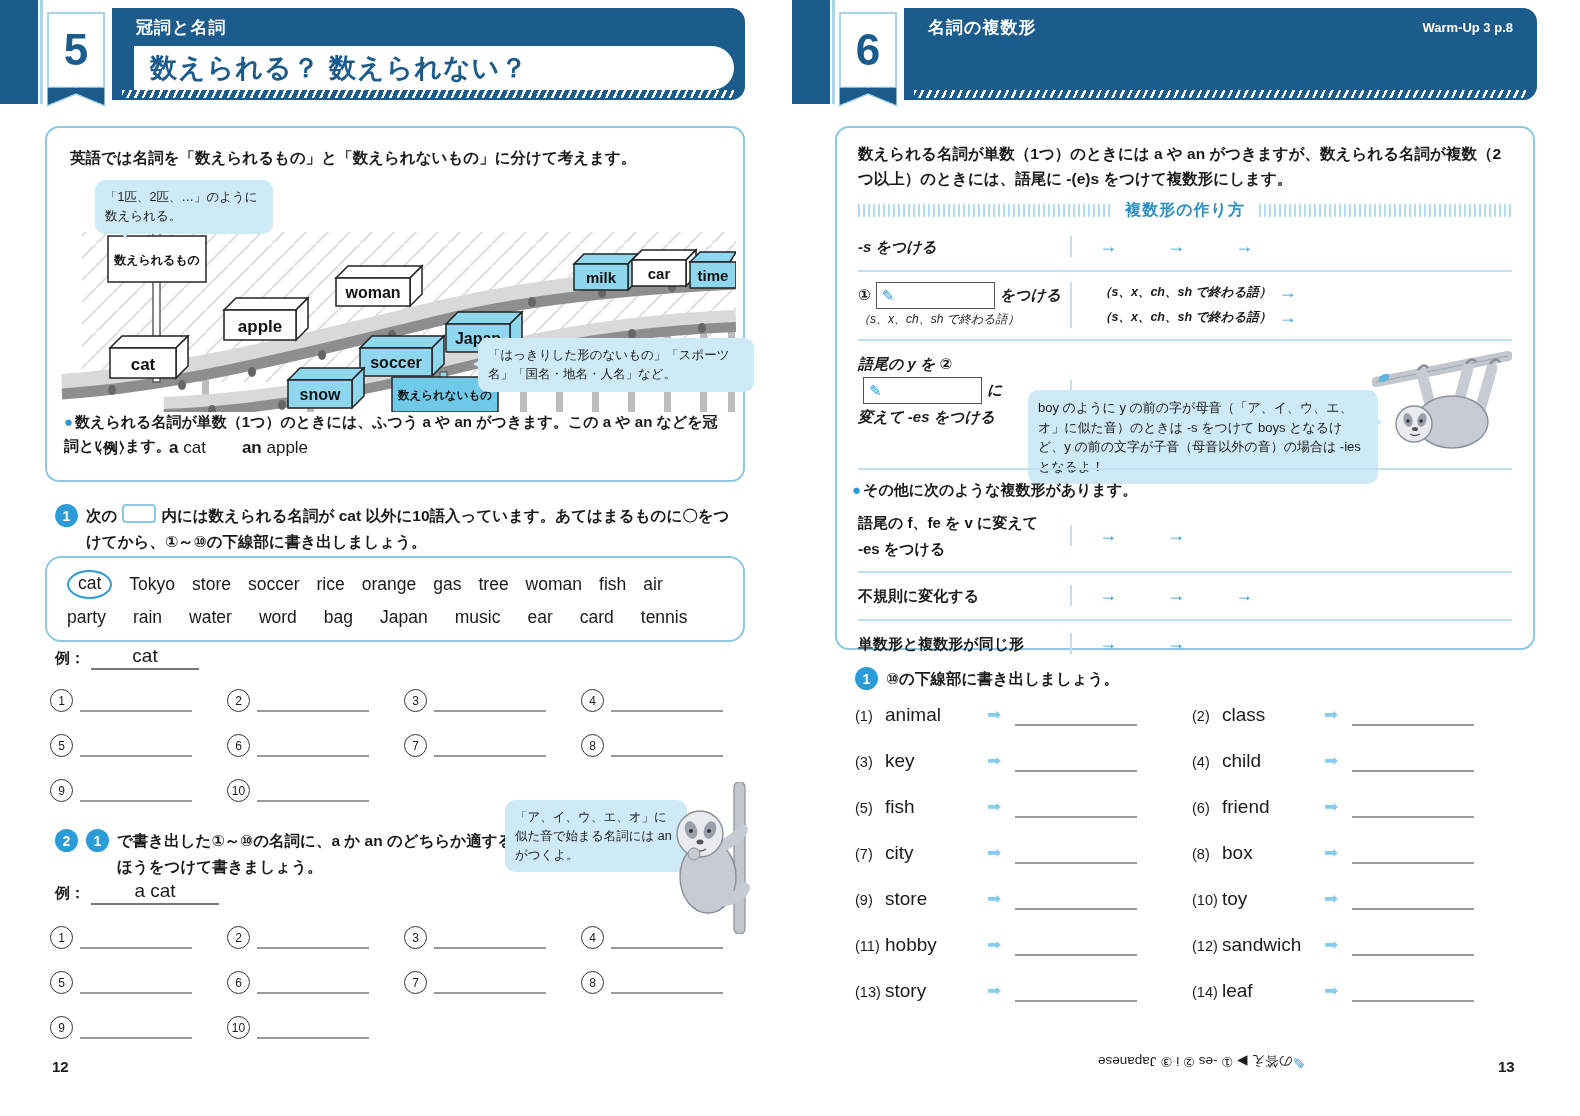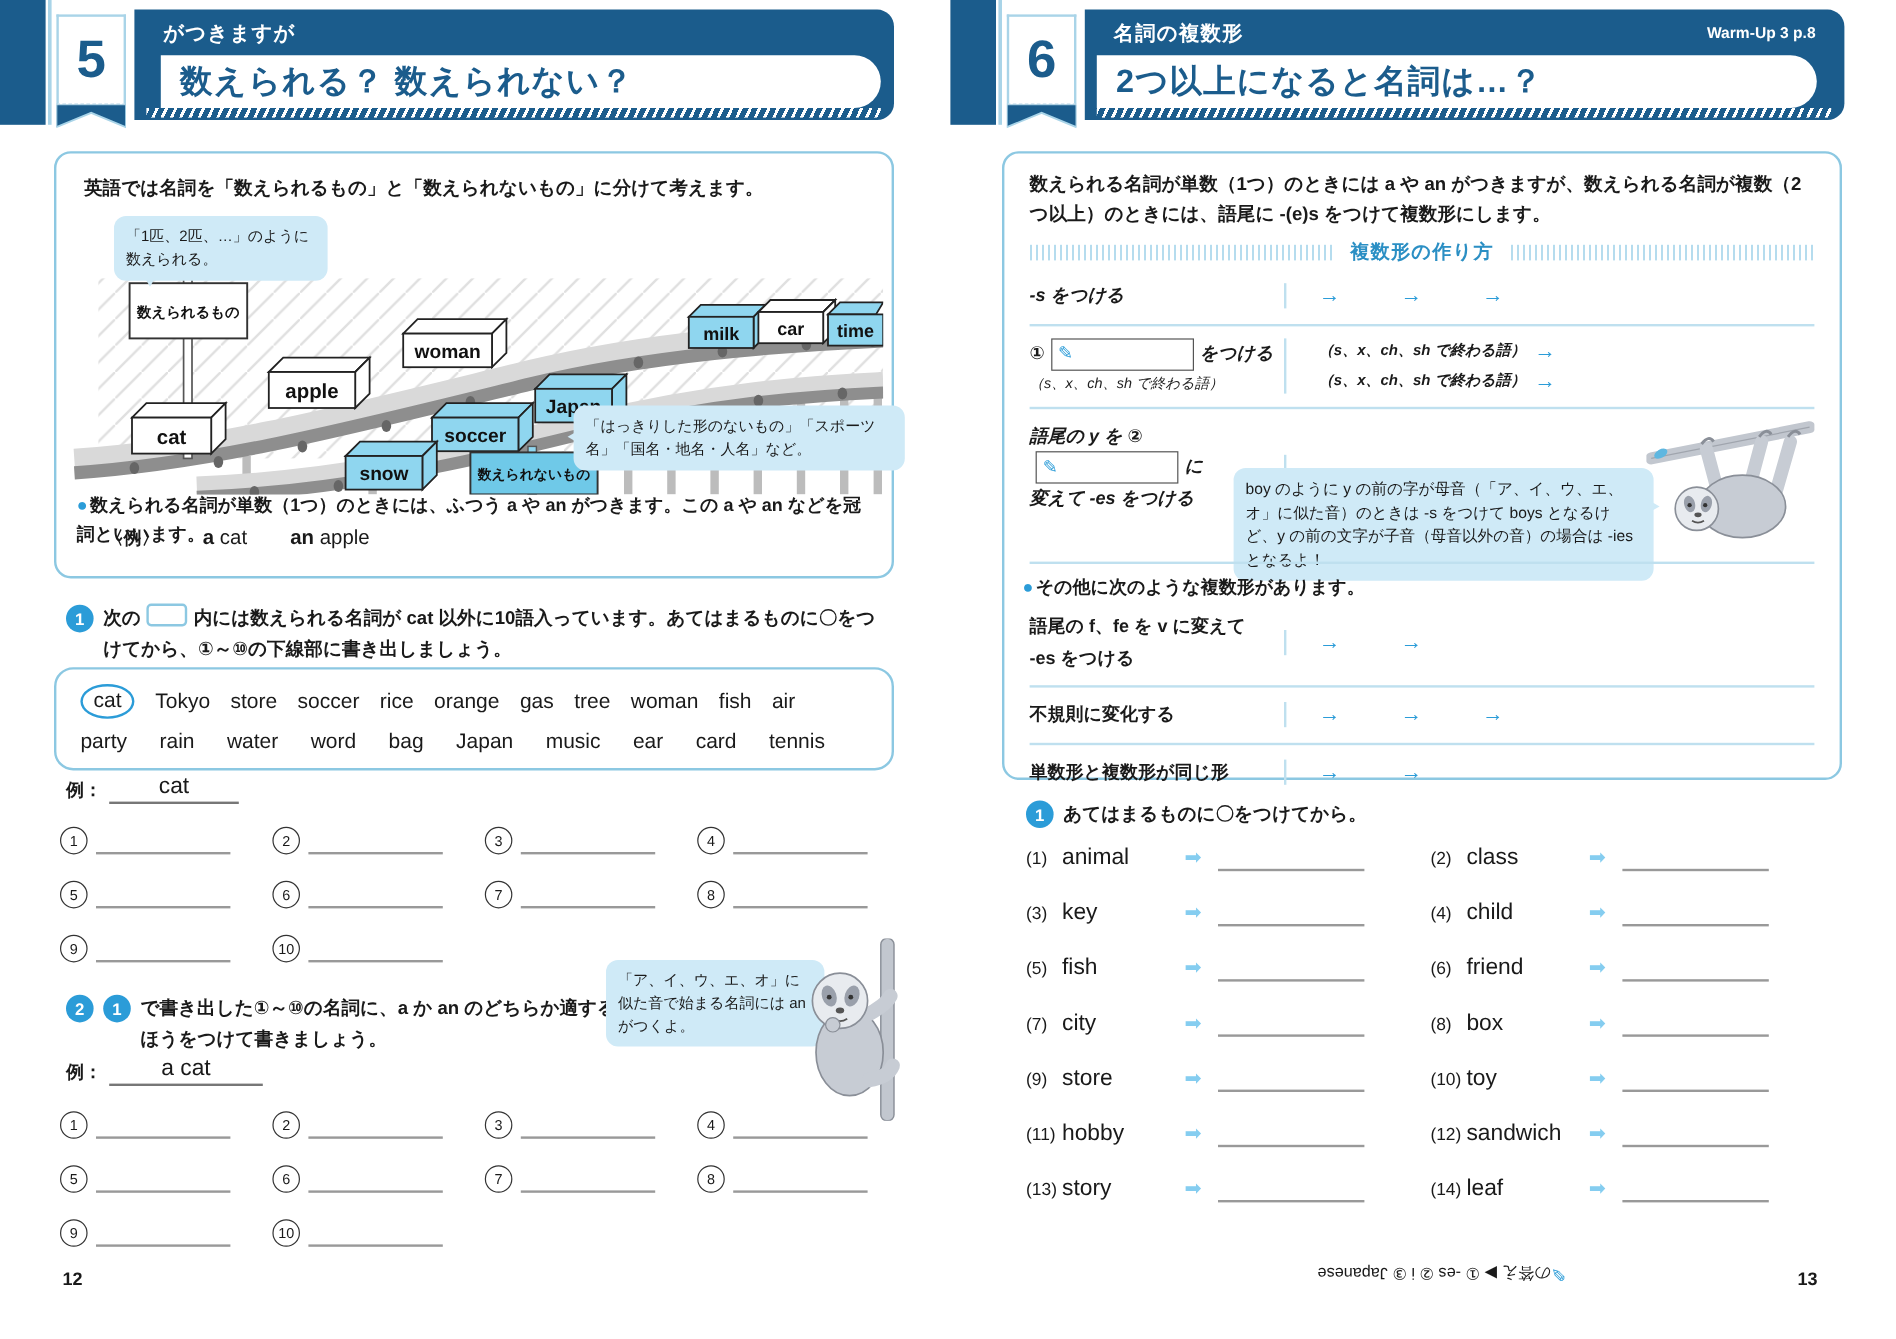--- a/index.html
+++ b/index.html
@@ -105,21 +105,21 @@
   <div class="abs vline" style="left:40px;"></div>
   <div class="abs bookmark" style="left:47px;">
     <div class="bm-top">
       <span class="bm-num">5</span>
     </div>
     <svg width="58" height="20" viewBox="0 0 58 20">
       <polygon points="0,0 58,0 58,19 29,7 0,19" fill="#1b5c8c" stroke="#a9d4e8" stroke-width="1.5"></polygon>
     </svg>
   </div>
   <div class="abs banner" style="left:112px;width:633px;">
-    <div class="banner-cat">がつきますが</div>
+    <div class="banner-cat">冠詞と名詞</div>
     <div class="banner-pill" style="width:600px;margin-left:12px;">
       <span class="banner-title">数えられる？ 数えられない？</span>
     </div>
     <div class="banner-stripes" style="width:612px;"></div>
   </div>
 
   <div class="abs lbbox" style="left:45px;top:126px;width:696px;height:352px;"></div>
   <div class="abs lead" style="left:70px;top:146px;width:650px;">英語では名詞を「数えられるもの」と「数えられないもの」に分けて考えます。</div>
 
   <svg class="abs" style="left:52px;top:222px;" width="684" height="190" viewBox="0 0 684 190">
@@ -475,23 +475,20 @@
     <div class="bm-top">
       <span class="bm-num">6</span>
     </div>
     <svg width="58" height="20" viewBox="0 0 58 20">
       <polygon points="0,0 58,0 58,19 29,7 0,19" fill="#1b5c8c" stroke="#a9d4e8" stroke-width="1.5"></polygon>
     </svg>
   </div>
   <div class="abs banner" style="left:904px;width:633px;">
     <div class="banner-cat">名詞の複数形</div>
     <div class="warmup">Warm-Up 3  p.8</div>
-    <div class="banner-pill" style="width:600px;">
-      <span class="banner-title">2つ以上になると名詞は…？</span>
-    </div>
     <div class="banner-stripes" style="width:612px;"></div>
   </div>
 
   <div class="abs lbbox" style="left:835px;top:126px;width:696px;height:520px;"></div>
   <div class="abs lead" style="left:858px;top:142px;width:652px;">数えられる名詞が単数（1つ）のときには a や an がつきますが、数えられる名詞が複数（2つ以上）のときには、語尾に -(e)s をつけて複数形にします。</div>
 
   <div class="abs pheading" style="left:858px;top:200px;width:654px;">
     <span class="hatchbar"></span>
     <span class="ptitle">複数形の作り方</span>
     <span class="hatchbar"></span>
@@ -742,21 +739,21 @@
             </span>
             </span>
 
         </div>
       </div>
 
   </div>
 
   <div class="abs exheader" style="left:855px;top:666px;width:660px;">
     <span class="badge">1</span>
-    <span class="extext">あてはまるものに〇をつけてから。</span>
+    <span class="extext">⑩の下線部に書き出しましょう。</span>
   </div>
 
   <div class="abs items-grid" style="left:855px;top:702px;width:670px;">
 
       <div class="item">
         <span class="item-num">(1)</span>
         <span class="item-word">animal</span>
         <span class="item-arrow">➡</span>
         <span class="item-line"></span>
       </div>

